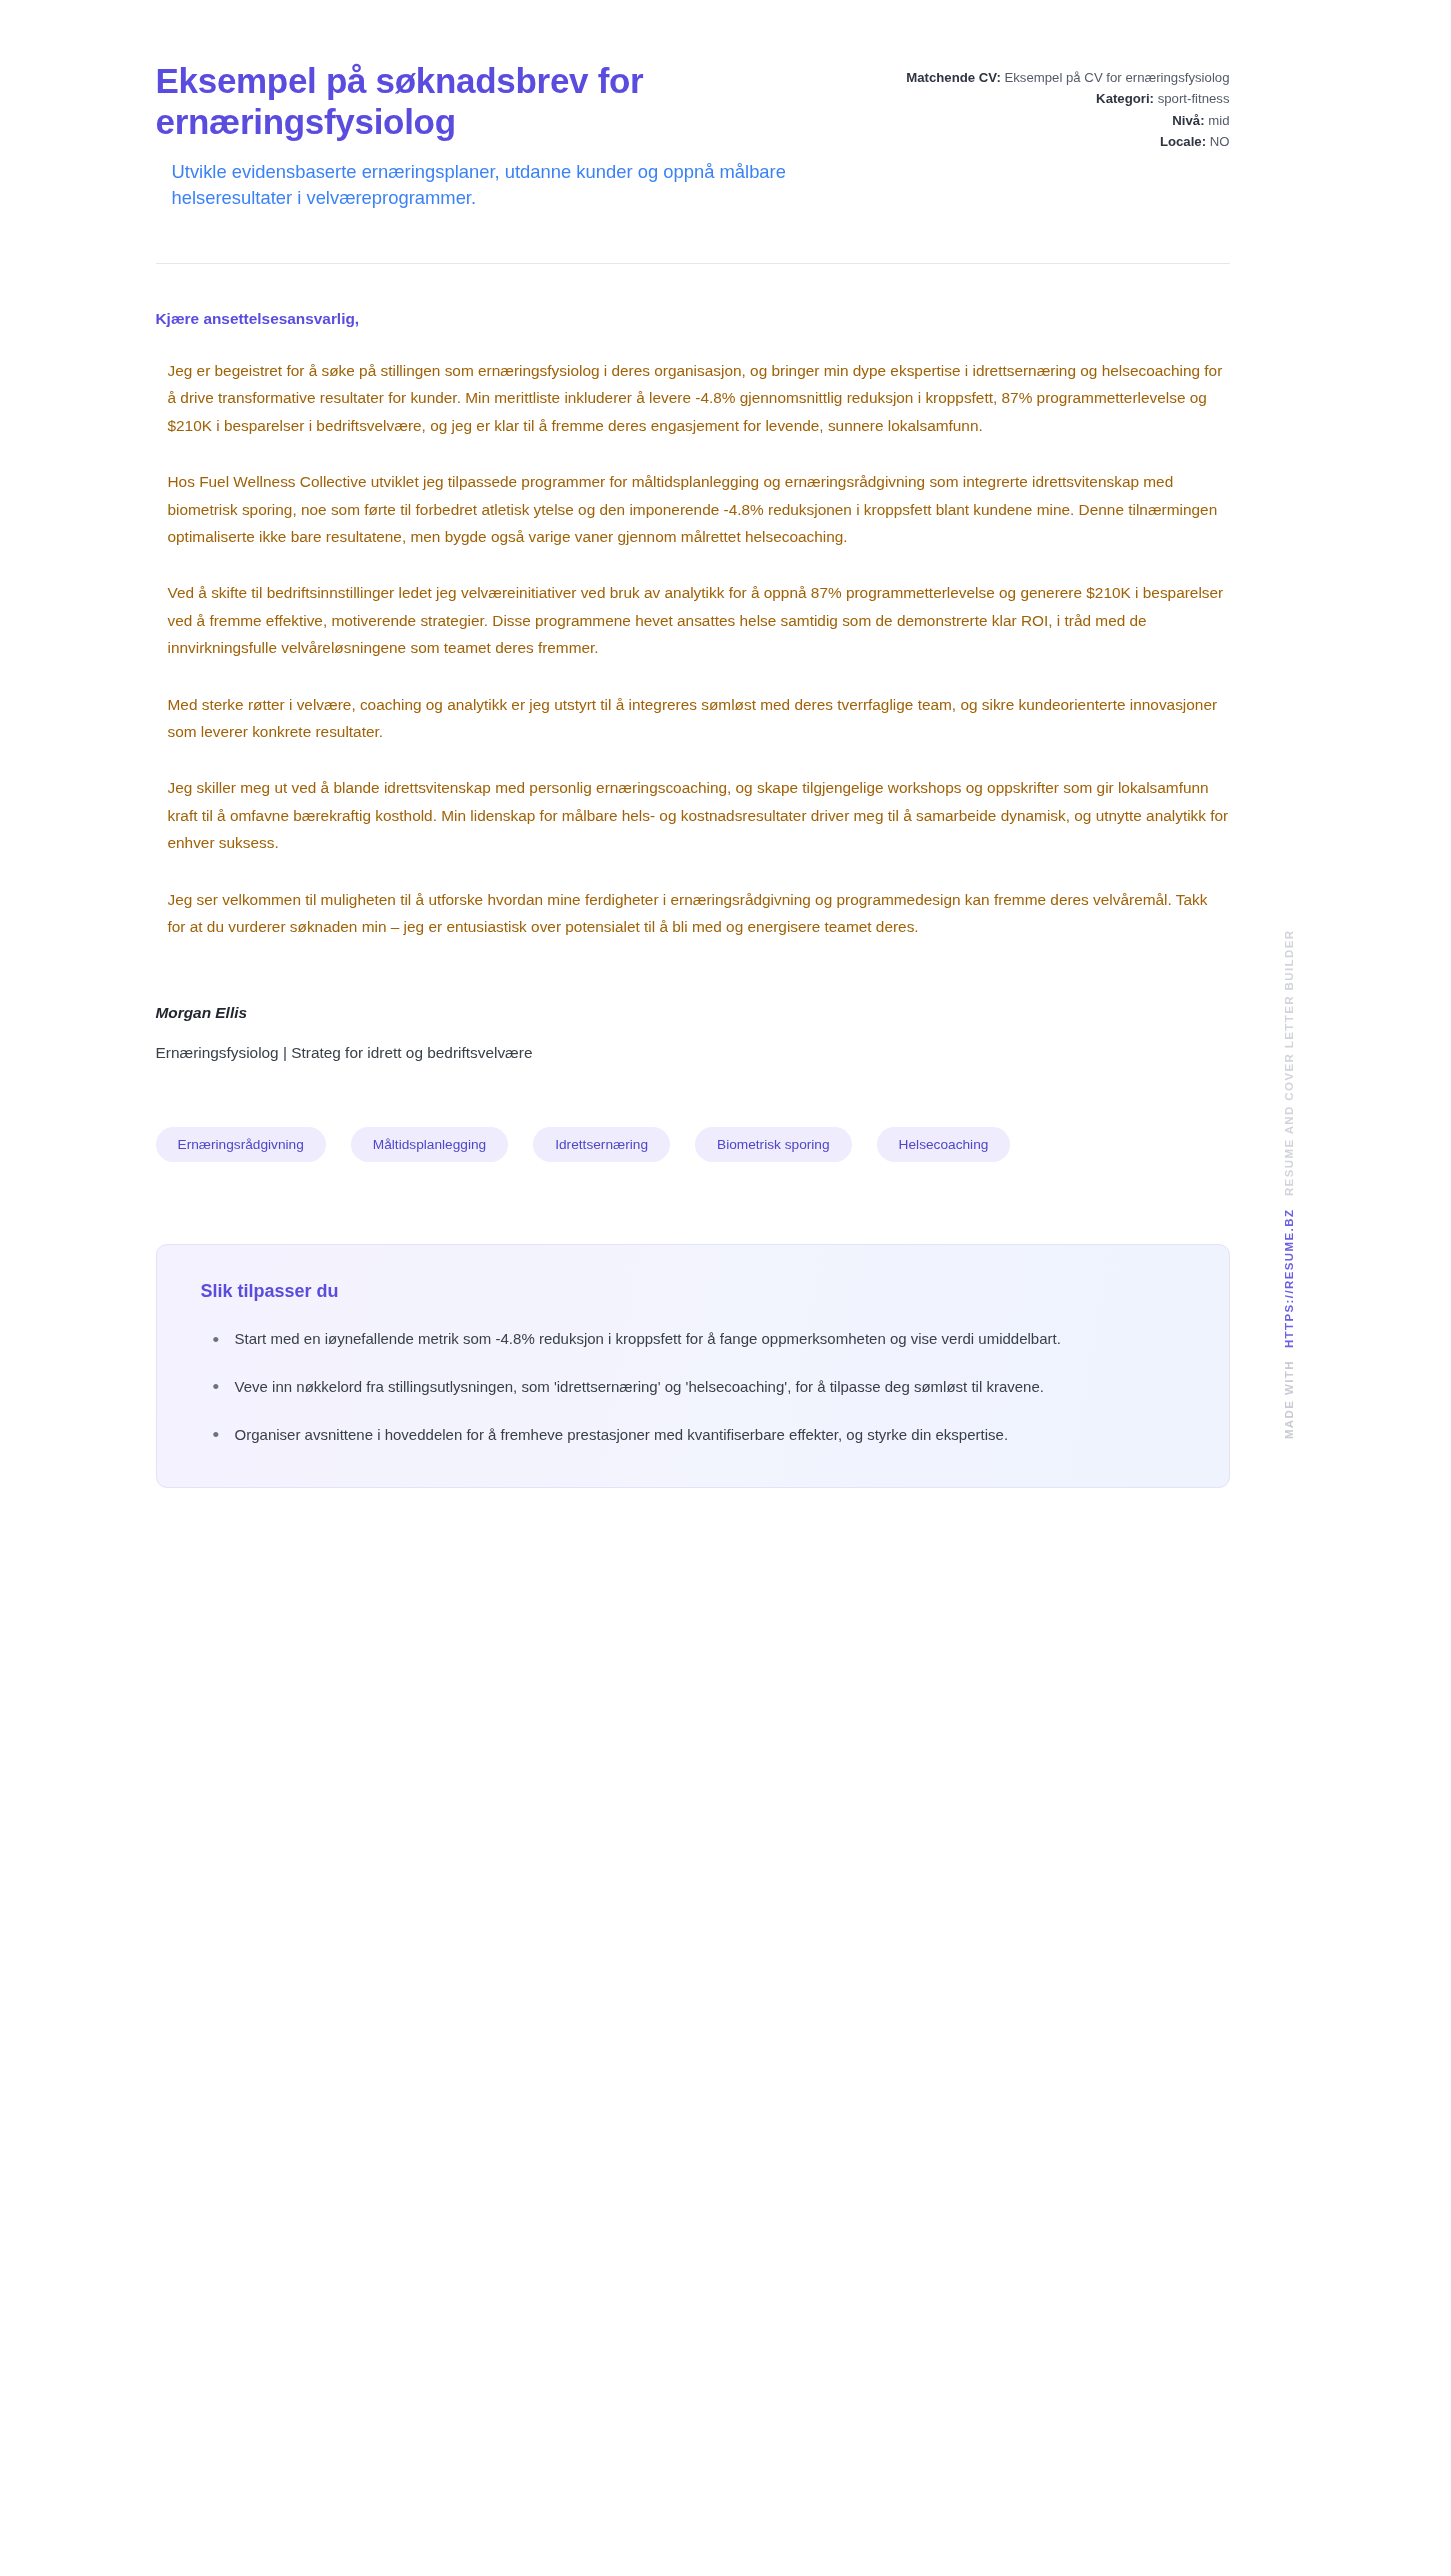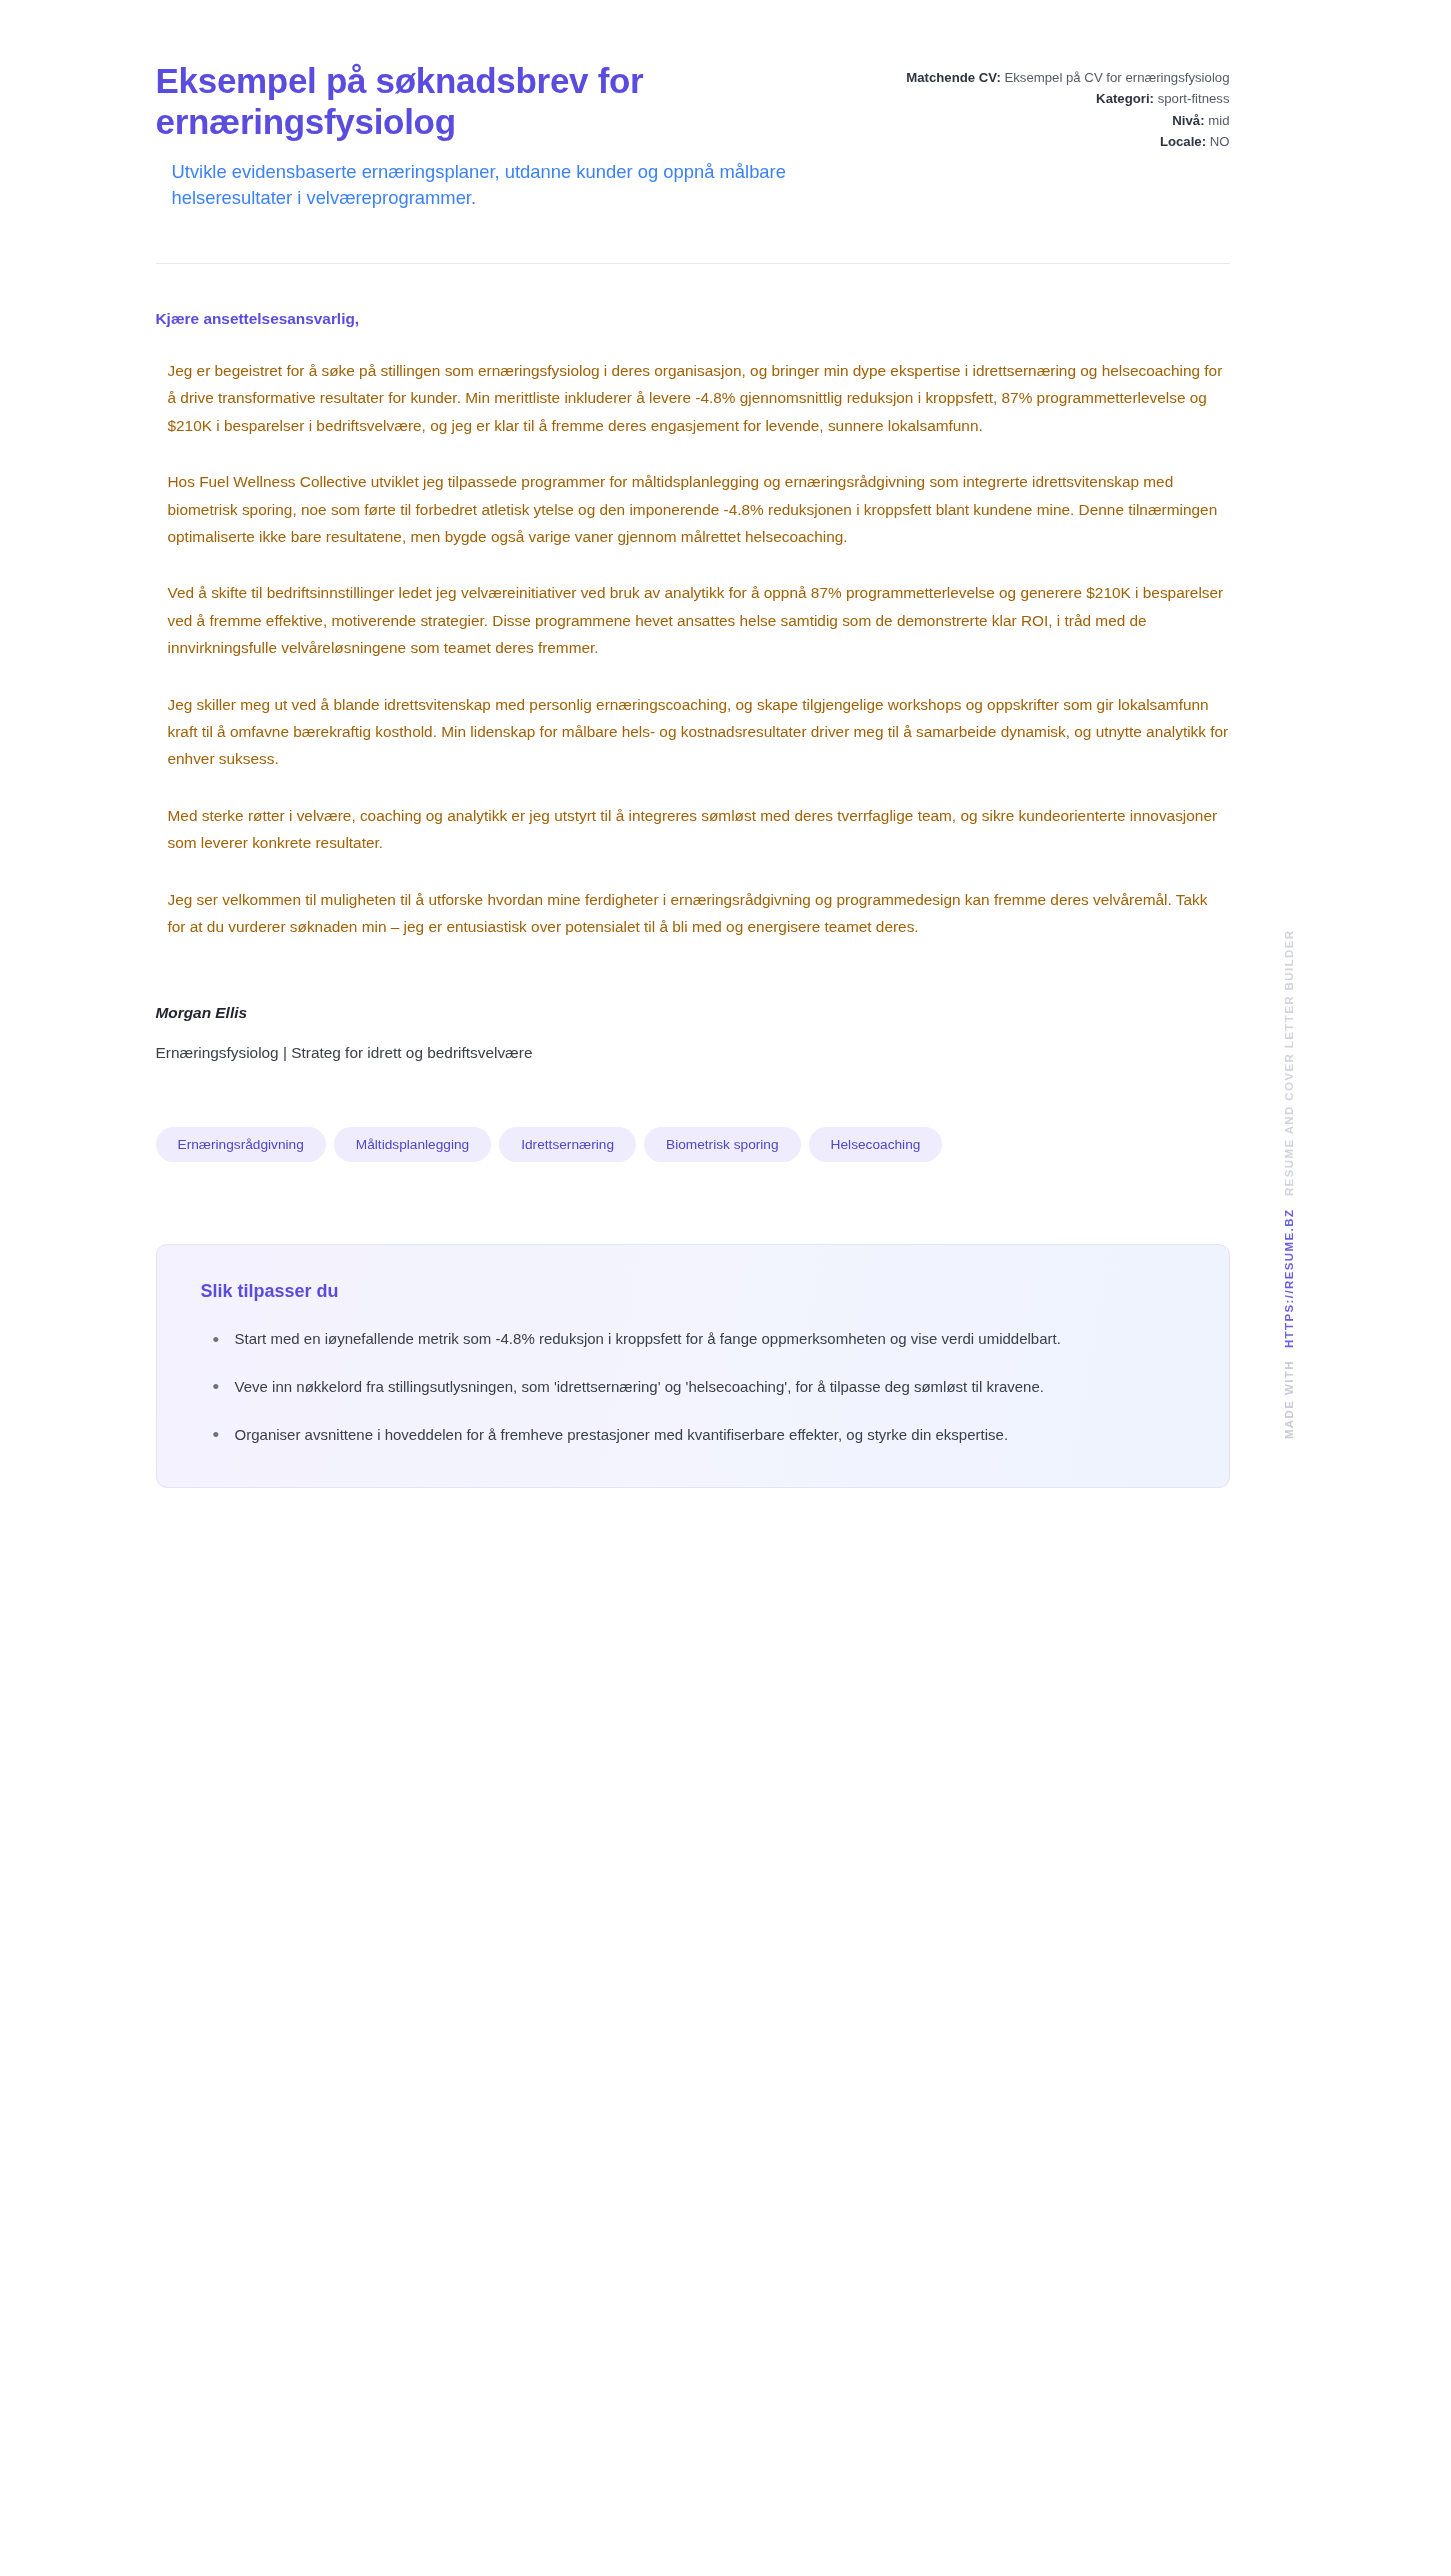--- a/index.html
+++ b/index.html
@@ -97,21 +97,21 @@
     font-size: 15.4px;
     color: #3a4049;
     margin: 0;
   }
 
   
   .tags {
     margin-top: 65px;
     display: flex;
     flex-wrap: wrap;
-    gap: 8px;
+    gap: 25px;
   }
   .tag {
     background: #eeecfd;
     color: #4f46c9;
     border-radius: 853px;
     padding: 11px 22px;
     font-size: 13.7px;
     line-height: 1;
     white-space: nowrap;
   }
@@ -212,22 +212,22 @@
           <span class="meta-val">NO</span>
         </div>
       </div>
     </div>
 
     <div class="letter">
       <p class="salutation">Kjære ansettelsesansvarlig,</p>
       <p class="para">Jeg er begeistret for å søke på stillingen som ernæringsfysiolog i deres organisasjon, og bringer min dype ekspertise i idrettsernæring og helsecoaching for å drive transformative resultater for kunder. Min merittliste inkluderer å levere -4.8% gjennomsnittlig reduksjon i kroppsfett, 87% programmetterlevelse og $210K i besparelser i bedriftsvelvære, og jeg er klar til å fremme deres engasjement for levende, sunnere lokalsamfunn.</p>
       <p class="para">Hos Fuel Wellness Collective utviklet jeg tilpassede programmer for måltidsplanlegging og ernæringsrådgivning som integrerte idrettsvitenskap med biometrisk sporing, noe som førte til forbedret atletisk ytelse og den imponerende -4.8% reduksjonen i kroppsfett blant kundene mine. Denne tilnærmingen optimaliserte ikke bare resultatene, men bygde også varige vaner gjennom målrettet helsecoaching.</p>
       <p class="para">Ved å skifte til bedriftsinnstillinger ledet jeg velværeinitiativer ved bruk av analytikk for å oppnå 87% programmetterlevelse og generere $210K i besparelser ved å fremme effektive, motiverende strategier. Disse programmene hevet ansattes helse samtidig som de demonstrerte klar ROI, i tråd med de innvirkningsfulle velvåreløsningene som teamet deres fremmer.</p>
+      <p class="para">Med sterke røtter i velvære, coaching og analytikk er jeg utstyrt til å integreres sømløst med deres tverrfaglige team, og sikre kundeorienterte innovasjoner som leverer konkrete resultater.</p>
       <p class="para">Jeg skiller meg ut ved å blande idrettsvitenskap med personlig ernæringscoaching, og skape tilgjengelige workshops og oppskrifter som gir lokalsamfunn kraft til å omfavne bærekraftig kosthold. Min lidenskap for målbare hels- og kostnadsresultater driver meg til å samarbeide dynamisk, og utnytte analytikk for enhver suksess.</p>
-      <p class="para">Med sterke røtter i velvære, coaching og analytikk er jeg utstyrt til å integreres sømløst med deres tverrfaglige team, og sikre kundeorienterte innovasjoner som leverer konkrete resultater.</p>
       <p class="para">Jeg ser velkommen til muligheten til å utforske hvordan mine ferdigheter i ernæringsrådgivning og programmedesign kan fremme deres velvåremål. Takk for at du vurderer søknaden min – jeg er entusiastisk over potensialet til å bli med og energisere teamet deres.</p>
     </div>
 
     <div class="signature">
       <p class="sig-name">Morgan Ellis</p>
       <p class="sig-role">Ernæringsfysiolog | Strateg for idrett og bedriftsvelvære</p>
     </div>
 
     <div class="tags">
       <span class="tag">Ernæringsrådgivning</span>

